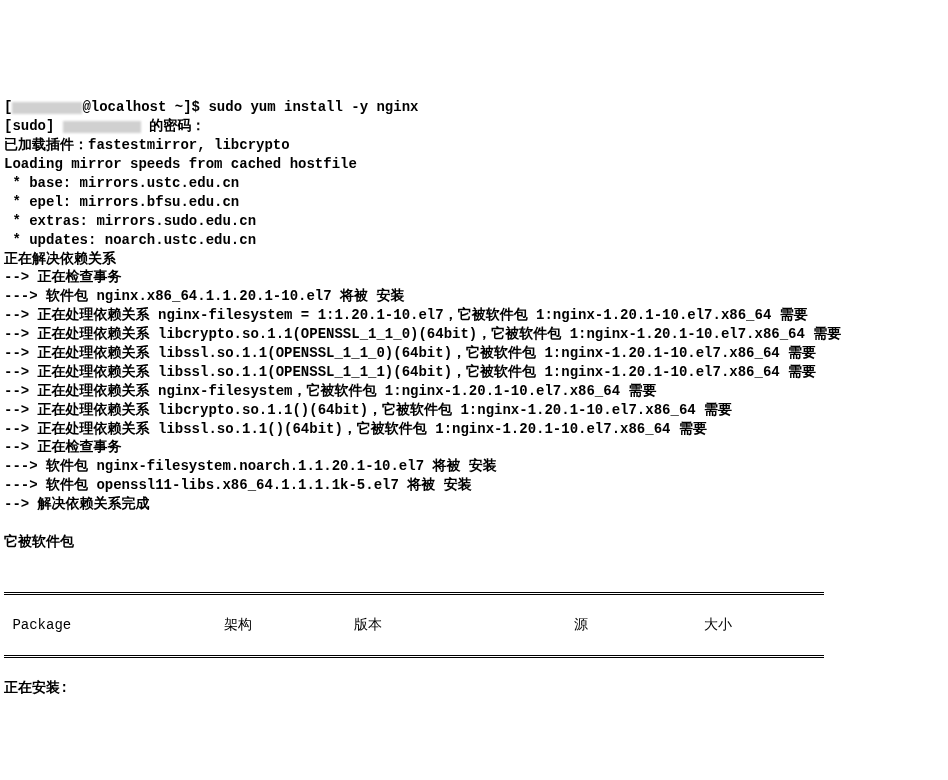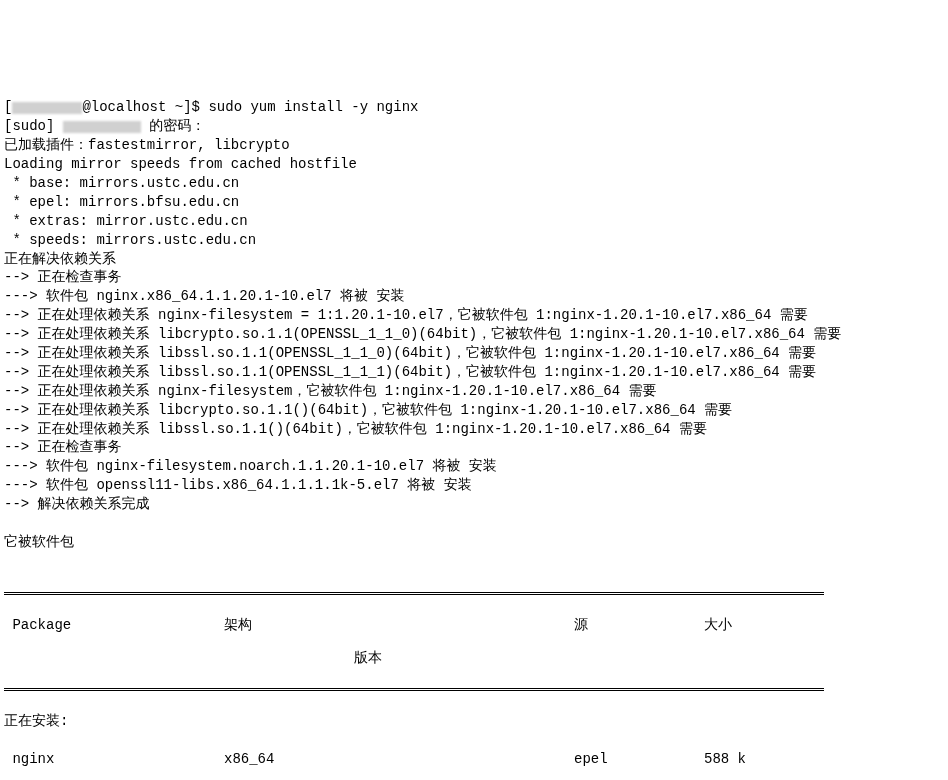--- a/index.html
+++ b/index.html
@@ -8,20 +8,21 @@
       background: #ffffff;
       color: #000000;
       font-family: "Courier New", Courier, monospace;
       font-size: 14px;
       line-height: 1.35;
       white-space: pre;
       width: 948px;
     }
     .line {
       white-space: pre;
+      font-weight: bold;
     }
     .redact {
       display: inline-block;
       vertical-align: middle;
       height: 12px;
       background: #d0d0d0;
       filter: blur(1px);
     }
     .redact1 { width: 70px; }
     .redact2 { width: 78px; }
@@ -31,38 +32,38 @@
       width: 820px;
     }
     .tbl {
       width: 820px;
     }
     .hdr, .row {
       display: flex;
     }
     .c1 { width: 220px; }
     .c2 { width: 130px; }
-    .c3 { width: 220px; margin-top: 33px; }
+    .c3 { width: 220px; }
     .c4 { width: 130px; }
     .c5 { width: 110px; text-align: left; padding-right: 10px; }
   </style>
 </head>
 <body>
 
 
 
 <div>
 <span class="line"><span>[</span><span class="redact redact1"></span><span>@localhost ~]$ </span><span>sudo yum install -y nginx</span></span>
 <span class="line"><span>[sudo] </span><span class="redact redact2"></span><span> 的密码：</span></span>
 <span class="line">已加载插件：fastestmirror, libcrypto</span>
 <span class="line">Loading mirror speeds from cached hostfile</span>
 <span class="line"> * base: mirrors.ustc.edu.cn</span>
 <span class="line"> * epel: mirrors.bfsu.edu.cn</span>
-<span class="line"> * extras: mirror.ustc.edu.cn</span>
-<span class="line"> * speeds: mirrors.ustc.edu.cn</span>
+<span class="line"> * extras: mirrors.sudo.edu.cn</span>
+<span class="line"> * updates: noarch.ustc.edu.cn</span>
 <span class="line">正在解决依赖关系</span>
 <span class="line">--&gt; 正在检查事务</span>
 <span class="line">---&gt; 软件包 nginx.x86_64.1.1.20.1-10.el7 将被 安装</span>
 <span class="line">--&gt; 正在处理依赖关系 nginx-filesystem = 1:1.20.1-10.el7，它被软件包 1:nginx-1.20.1-10.el7.x86_64 需要</span>
 <span class="line">--&gt; 正在处理依赖关系 libcrypto.so.1.1(OPENSSL_1_1_0)(64bit)，它被软件包 1:nginx-1.20.1-10.el7.x86_64 需要</span>
 <span class="line">--&gt; 正在处理依赖关系 libssl.so.1.1(OPENSSL_1_1_0)(64bit)，它被软件包 1:nginx-1.20.1-10.el7.x86_64 需要</span>
 <span class="line">--&gt; 正在处理依赖关系 libssl.so.1.1(OPENSSL_1_1_1)(64bit)，它被软件包 1:nginx-1.20.1-10.el7.x86_64 需要</span>
 <span class="line">--&gt; 正在处理依赖关系 nginx-filesystem，它被软件包 1:nginx-1.20.1-10.el7.x86_64 需要</span>
 <span class="line">--&gt; 正在处理依赖关系 libcrypto.so.1.1()(64bit)，它被软件包 1:nginx-1.20.1-10.el7.x86_64 需要</span>
 <span class="line">--&gt; 正在处理依赖关系 libssl.so.1.1()(64bit)，它被软件包 1:nginx-1.20.1-10.el7.x86_64 需要</span>
@@ -71,21 +72,20 @@
 <span class="line">---&gt; 软件包 openssl11-libs.x86_64.1.1.1.1k-5.el7 将被 安装</span>
 <span class="line">--&gt; 解决依赖关系完成</span>
 <span class="line"></span>
 <span class="line">它被软件包</span>
 <span class="line"></span>
 <div class="tbl">
 <div class="dbl"></div>
 <div class="hdr"><span class="c1"> Package</span><span class="c2">架构</span><span class="c3">版本</span><span class="c4">源</span><span class="c5">大小</span></div>
 <div class="dbl"></div>
 <div class="line">正在安装:</div>
-<div class="row"><span class="c1"> nginx</span><span class="c2">x86_64</span><span class="c3">1:1.20.1-10.el7</span><span class="c4">epel</span><span class="c5">588 k</span></div>
 
 
 
 
 
 </div>
 
 <span class="line"></span>
 
 

